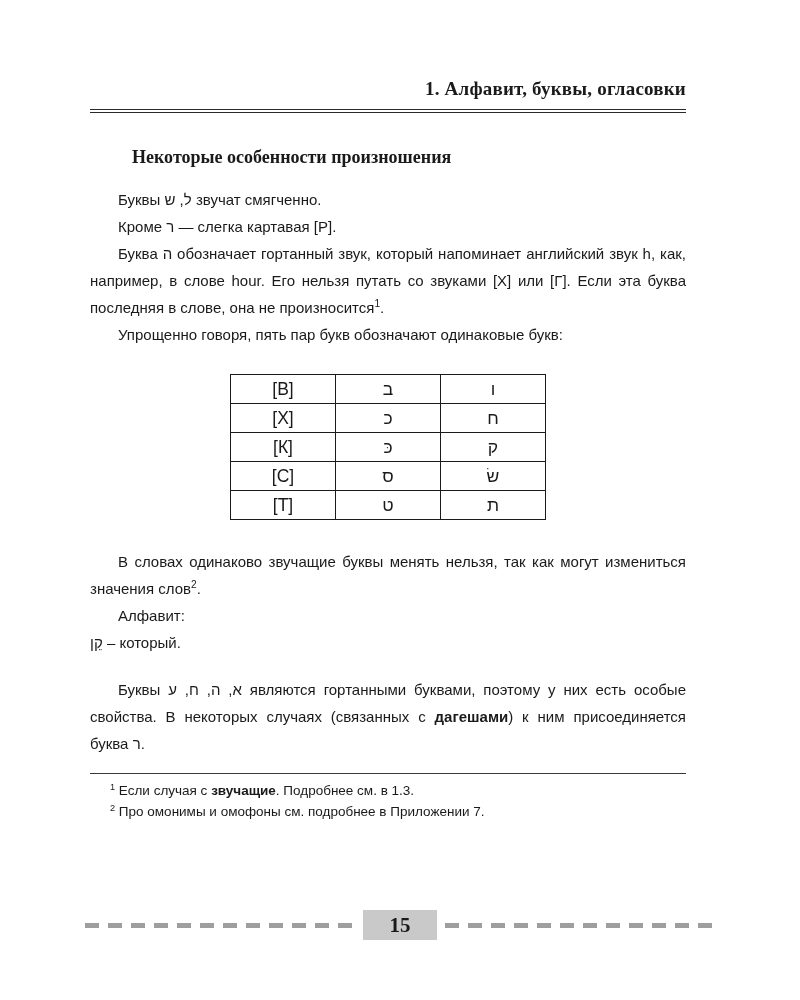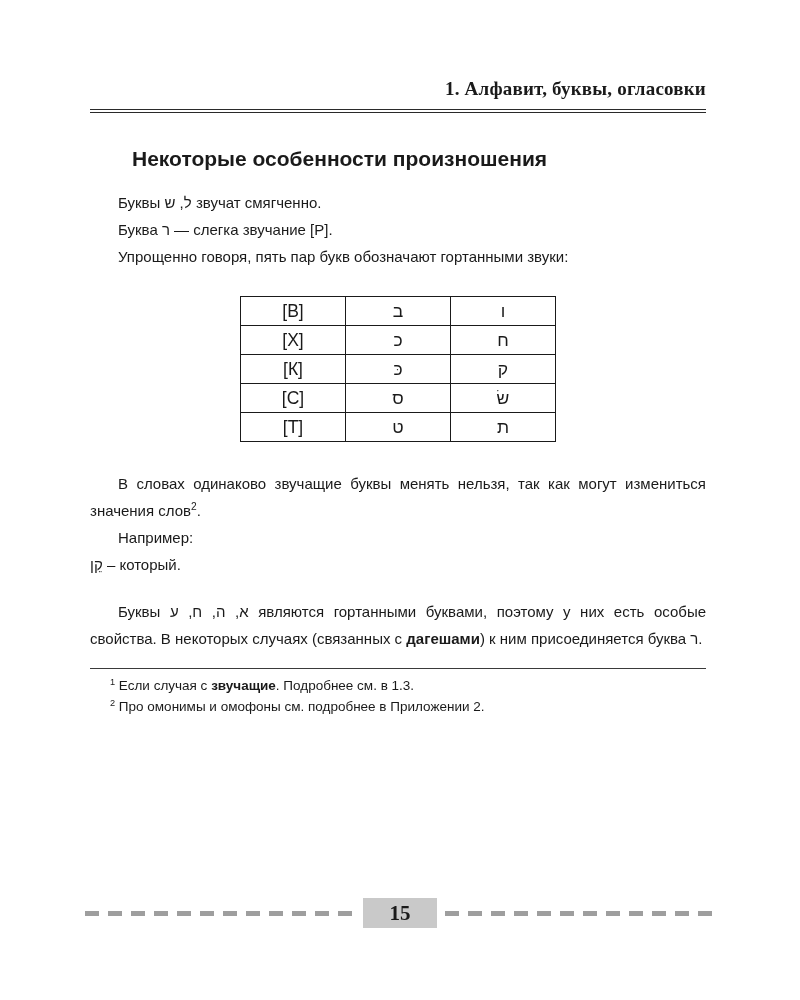--- a/index.html
+++ b/index.html
@@ -14,40 +14,40 @@
     position:relative;
     width:800px;height:1000px;
     margin:0 auto;
     background:var(--page-bg);
     color:var(--ink);
     font-family:"Liberation Sans","DejaVu Sans",sans-serif;
     overflow:hidden;
   }
   .content{
     position:absolute;
-    left:90px;right:94px;top:78px;
+    left:90px;right:114px;top:78px;
   }
   .running-head{
     font-family:"Liberation Serif","DejaVu Serif",serif;
     font-weight:bold;
     font-size:19px;
     text-align:right;
     letter-spacing:.2px;
   }
   .double-rule{
     margin-top:9px;
     height:4px;
     border-top:1px solid #2a2a2a;
     border-bottom:1px solid #2a2a2a;
   }
   .section-title{
     margin:34px 0 18px 42px;
-    font-family:Liberation Sans, sans-serif;
+    font-family:Liberation Serif, serif;
     font-weight:bold;
-    font-size:21px;
+    font-size:18px;
   }
   p.body{
     font-size:15px;
     line-height:27px;
     text-align:justify;
   }
   p.indent{text-indent:28px;}
   p.noindent{text-indent:0;}
   sup{font-size:68%;line-height:0;}
   b{font-weight:bold;}
@@ -72,21 +72,21 @@
     margin-bottom:6px;
   }
   p.fn{
     font-size:13.5px;
     line-height:21px;
     text-indent:20px;
     text-align:left;
   }
   .page-footer{
     position:absolute;
-    left:85px;right:85px;bottom:72px;
+    left:85px;right:85px;bottom:60px;
     display:flex;
     align-items:center;
   }
   .dash-line{
     flex:1;
     height:5px;
     background:repeating-linear-gradient(90deg,var(--dash) 0 14px,transparent 14px 23px);
   }
   .page-number-box{
     width:74px;height:30px;
@@ -103,22 +103,23 @@
 
 <div class="page">
   <div class="content">
 
     <div class="running-head">1. Алфавит, буквы, огласовки</div>
     <div class="double-rule"></div>
 
     <h2 class="section-title">Некоторые особенности произношения</h2>
 
     <p class="body indent">Буквы ל, ש звучат смягченно.</p>
-    <p class="body indent">Буква ר — слегка звучание [Р].</p>
-    <p class="body indent">Упрощенно говоря, пять пар букв обозначают гортанными звуки:</p>
+    <p class="body indent">Кроме ר — слегка картавая [Р].</p>
+    <p class="body indent"><span>Буква ה обозначает гортанный звук, который напоминает английский звук h, как, например, в слове hour. Его нельзя путать со звуками [Х] или [Г]. Если эта буква последняя в слове, она не произносится</span><sup>1</sup><span>.</span></p>
+    <p class="body indent">Упрощенно говоря, пять пар букв обозначают одинаковые букв:</p>
 
     <table class="pair-table">
       <tbody>
           <tr>
         <td>[В]</td>
         <td>ב</td>
         <td>ו</td>
       </tr>
       <tr>
         <td>[Х]</td>
@@ -137,31 +138,31 @@
       </tr>
       <tr>
         <td>[Т]</td>
         <td>ט</td>
         <td>ת</td>
       </tr>
     </tbody>
       </table>
 
     <p class="body indent"><span>В словах одинаково звучащие буквы менять нельзя, так как могут измениться значения слов</span><sup>2</sup><span>.</span></p>
-    <p class="body indent">Например:</p>
+    <p class="body indent">Алфавит:</p>
     <p class="body noindent">קֵן – который.</p>
 
     <div class="spacer-md"></div>
 
     <p class="body indent"><span>Буквы א, ה, ח, ע являются гортанными буквами, поэтому у них есть особые свойства. В некоторых случаях (связанных с </span><b>дагешами</b><span>) к ним присоединяется буква ר.</span></p>
 
     <div class="footnotes">
       <div class="fn-rule"></div>
       <p class="fn"><sup>1</sup><span> Если случая с </span><b>звучащие</b><span>. Подробнее см. в 1.3.</span></p>
-      <p class="fn"><sup>2</sup><span> Про омонимы и омофоны см. подробнее в Приложении 2.</span></p>
+      <p class="fn"><sup>2</sup><span> Про омонимы и омофоны см. подробнее в Приложении 7.</span></p>
     </div>
 
   </div>
 
   <div class="page-footer">
     <div class="dash-line"></div>
     <div class="page-number-box">15</div>
     <div class="dash-line"></div>
   </div>
 </div>

